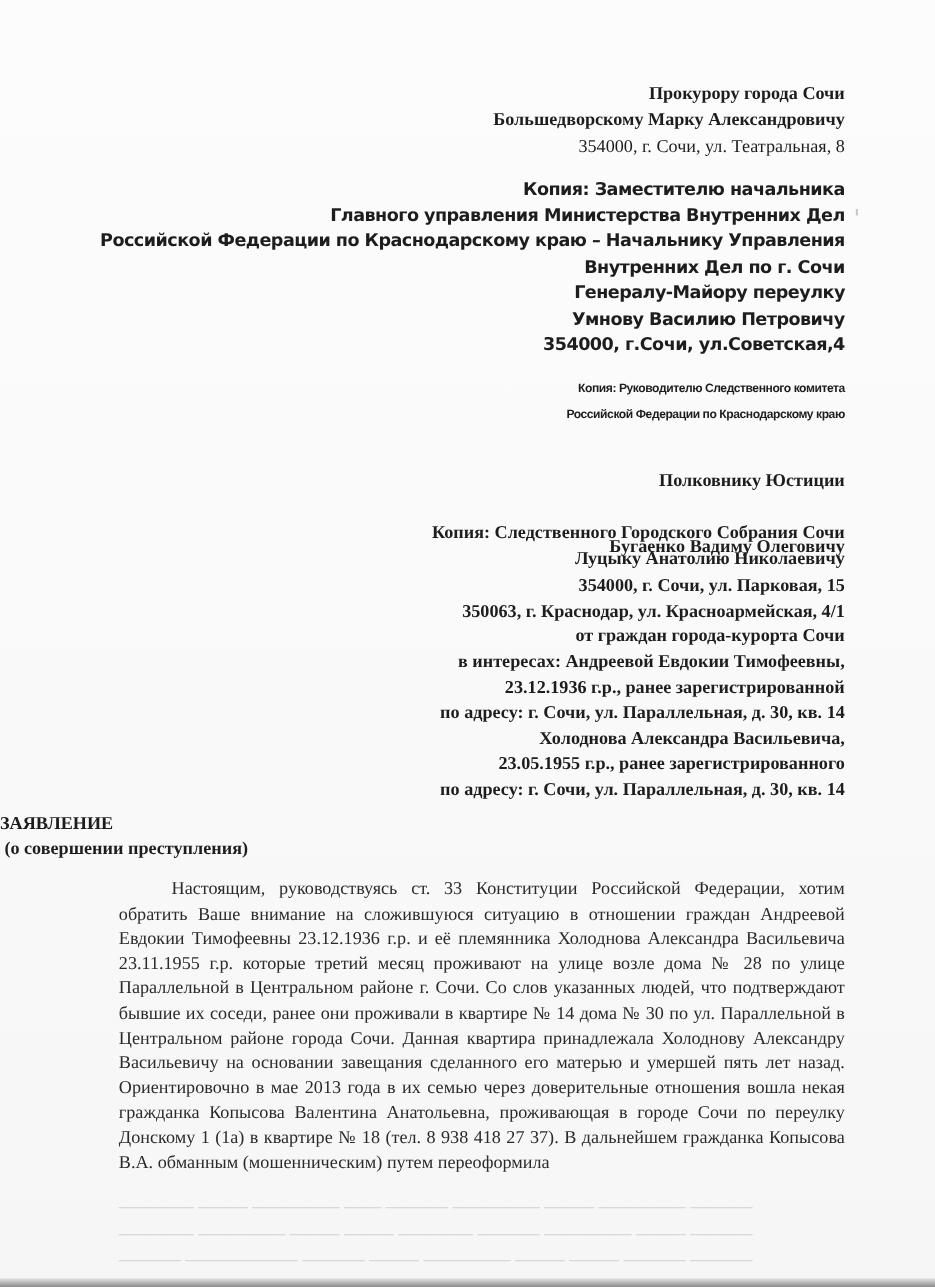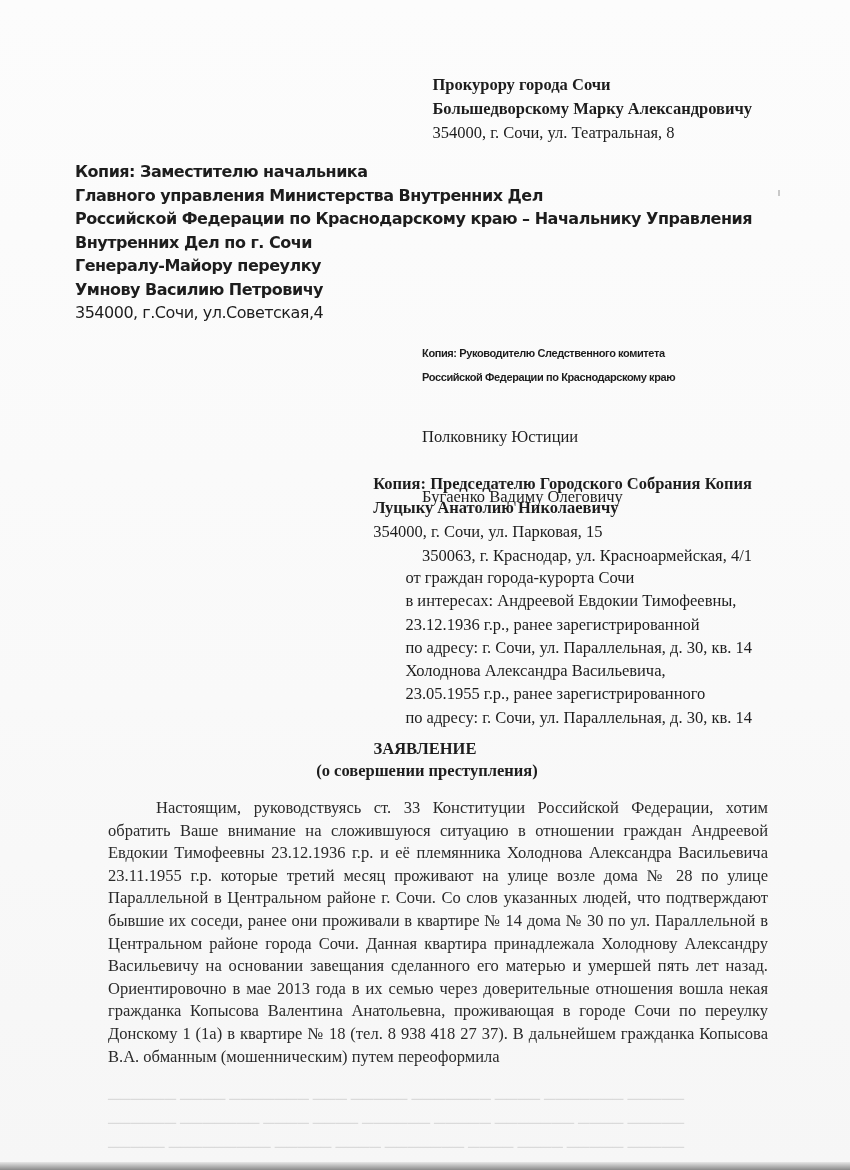--- a/index.html
+++ b/index.html
@@ -8,39 +8,39 @@
       background: #fbfbfb;
       position: relative;
       color: #1d1d1d;
     }
     .page {
       position: absolute; left: 0; top: 0; width: 850px; height: 1170px;
       background: linear-gradient(180deg, #fcfcfc 0%, #f9f9f9 60%, #f6f6f6 100%);
     }
     .serif { font-family: "Liberation Serif", "DejaVu Serif", serif; }
     .sans { font-family: "DejaVu Sans", "Liberation Sans", sans-serif; }
-    .block { position: absolute; right: 98px; }
-    .line { display: block; white-space: nowrap; }
+    .block { position: absolute; right: 82px; text-align: right; }
+    .line { display: block; white-space: nowrap; font-weight: bold; }
     .b { font-weight: bold; }
 
     
     #b1 { top: 73px; font-size: 16.5px; line-height: 24px; }
     
     #b2 { top: 160px; font-size: 16px; line-height: 23.5px; letter-spacing: -0.5px; }
     #b2 .line { transform-origin: right center; }
     
     #b3 { top: 342px; font-size: 15.5px; line-height: 23.5px; }
     #b3 .sansline { font-family: Liberation Sans, sans-serif; font-size: 11px; letter-spacing: -0.4px; }
     #b3 .serifline { font-family: "Liberation Serif", serif; font-size: 16.5px; margin-top: 36px; }
     
     #b4 { top: 472px; font-size: 16.5px; line-height: 24px; }
     
     #b5 { top: 566px; font-size: 16.5px; line-height: 23.3px; margin-left: 12px; }
 
-    .title { position: absolute; left: 0; width: 850px; text-align: center; top: 738px; font-size: 16.5px; line-height: 22px; font-weight: bold; }
+    .title { position: absolute; left: 0; width: 850px; top: 738px; font-size: 16.5px; line-height: 22px; font-weight: bold; }
     .title .t2 { padding-left: 4px; }
 
     .body-text {
       position: absolute; left: 108px; width: 660px; top: 797px;
       font-size: 16.5px; line-height: 22.6px; text-align: justify;
       text-indent: 48px; color: #2a2a2a;
     }
     .faded {
       position: absolute; left: 108px; width: 660px; top: 1087px;
       font-size: 16px; line-height: 24px; color: #d8d8d8; text-align: justify;
@@ -76,21 +76,21 @@
 
   <div class="block" id="b3">
     <span class="line b sansline">Копия: Руководителю Следственного комитета</span>
     <span class="line b sansline">Российской Федерации по Краснодарскому краю</span>
     <span class="line serifline">Полковнику Юстиции</span>
     <span class="line serifline">Бугаенко Вадиму Олеговичу</span>
     <span class="line serifline">350063, г. Краснодар, ул. Красноармейская, 4/1</span>
   </div>
 
   <div class="block serif" id="b4">
-    <span class="line b">Копия: Председателю Городского Собрания Копия</span>
+    <span class="line b">Копия: Следственного Городского Собрания Сочи</span>
     <span class="line b">Луцыку Анатолию Николаевичу</span>
     <span class="line">354000, г. Сочи, ул. Парковая, 15</span>
   </div>
 
   <div class="block serif" id="b5">
     <span class="line">от граждан города-курорта Сочи</span>
     <span class="line">в интересах: Андреевой Евдокии Тимофеевны,</span>
     <span class="line">23.12.1936 г.р., ранее зарегистрированной</span>
     <span class="line">по адресу: г. Сочи, ул. Параллельная, д. 30, кв. 14</span>
     <span class="line">Холоднова Александра Васильевича,</span>

